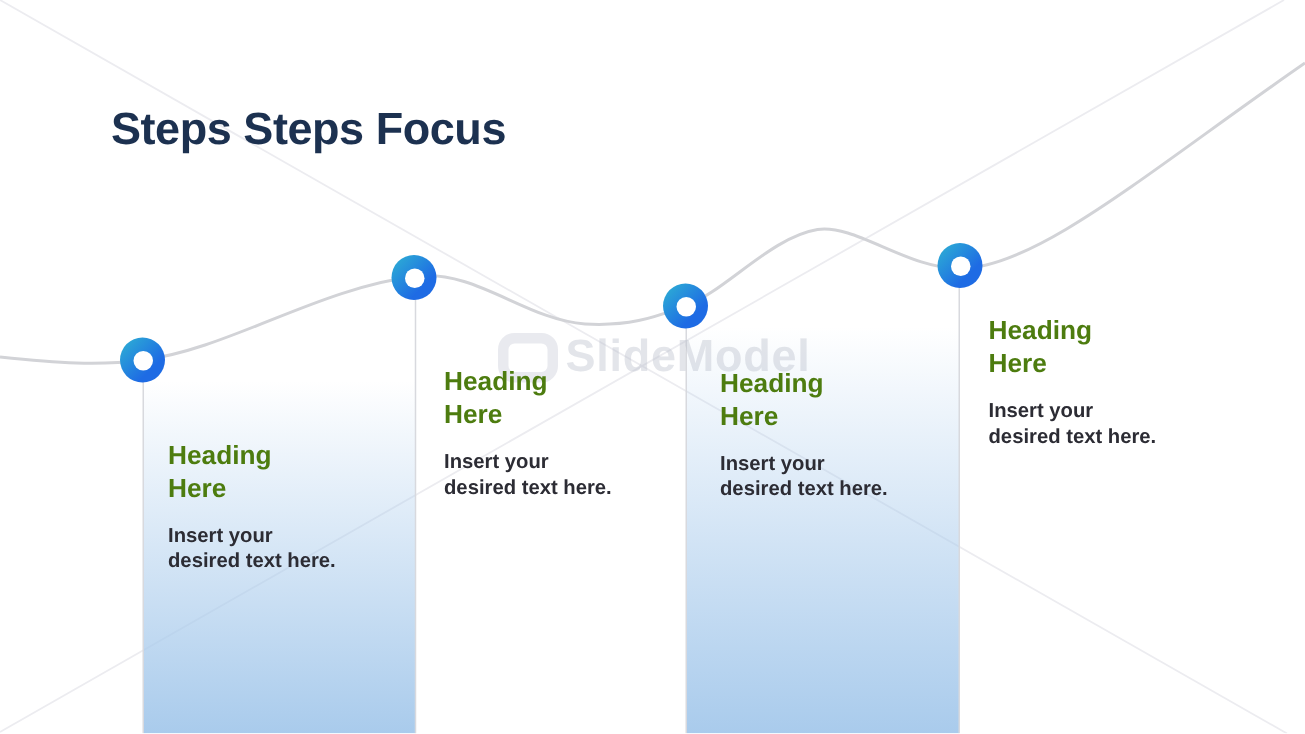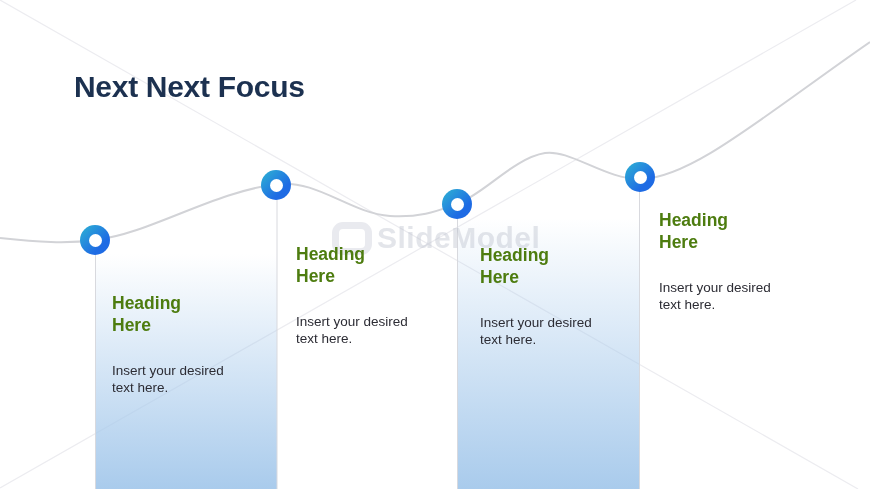--- a/index.html
+++ b/index.html
@@ -23,22 +23,23 @@
     position:absolute; left:8.5px; top:8.5px; width:13px; height:13px;
     border-radius:50%; background:#ffffff;
   }
 
   .step { position:absolute; }
   .step-heading {
     width:102px; font-size:17.5px; font-weight:bold; line-height:22px;
     color:#4d7c0f;
   }
   .step-body {
-    width:114px; margin-top:27px; font-size:13.5px; line-height:16.5px;
+    width:114px; margin-top:13px; font-size:13.5px; line-height:16.5px;
     color:#2c2c34;
+    font-weight:bold;
   }
 
   .watermark {
     position:absolute; left:332px; top:221px;
     display:flex; align-items:flex-end; pointer-events:none;
   }
   .watermark-logo {
     width:26px; height:19px; border:7px solid rgba(196,200,212,0.38);
     border-radius:11px; margin-right:5px;
   }
@@ -92,21 +93,21 @@
   <div class="marker" style="left:261px; top:170px;">
     <div class="marker-center"></div>
   </div>
   <div class="marker" style="left:442px; top:189px;">
     <div class="marker-center"></div>
   </div>
   <div class="marker" style="left:625px; top:162px;">
     <div class="marker-center"></div>
   </div>
 
-  <h1 class="slide-title">Next Next Focus</h1>
+  <h1 class="slide-title">Steps Steps Focus</h1>
 
   <div class="step" style="left:112px; top:292px;">
     <div class="step-heading">Heading Here</div>
     <div class="step-body">Insert your desired text here.</div>
   </div>
 
   <div class="step" style="left:296px; top:243px;">
     <div class="step-heading">Heading Here</div>
     <div class="step-body">Insert your desired text here.</div>
   </div>

